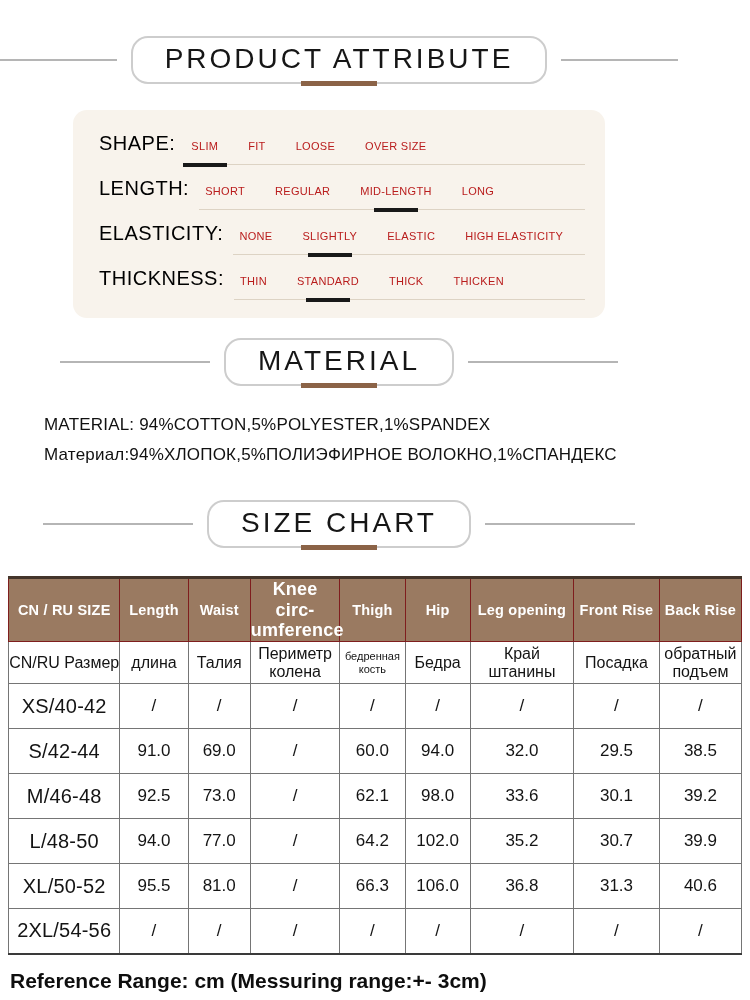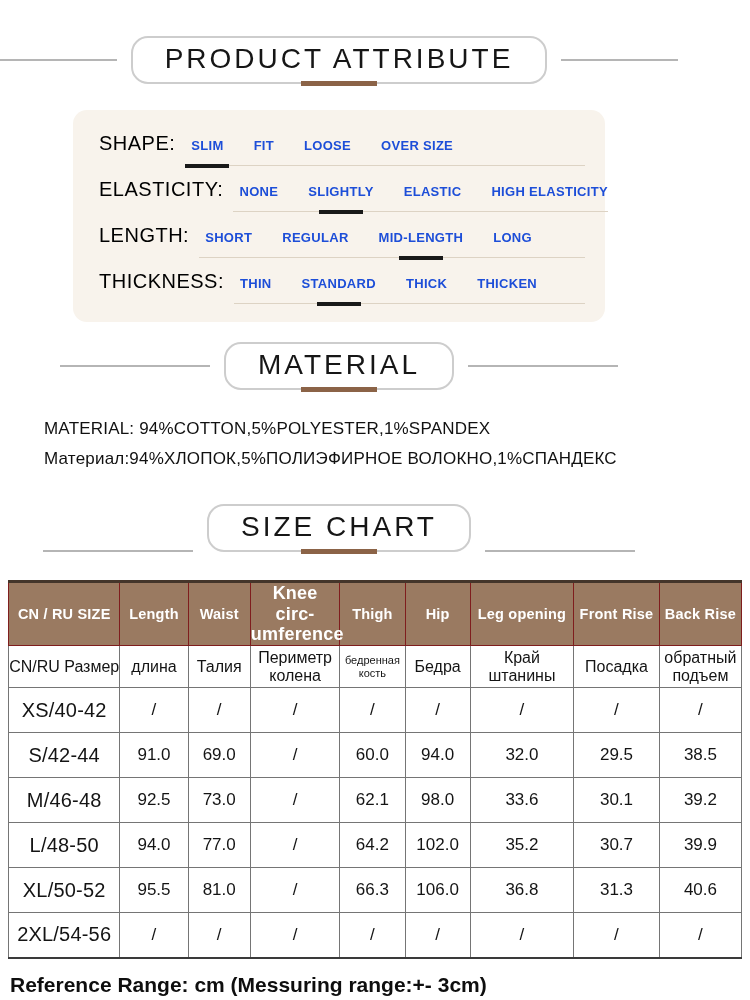--- a/index.html
+++ b/index.html
@@ -31,22 +31,22 @@
   .attr-row { display:flex; align-items:baseline; margin-bottom:12px; }
   .attr-label {
     font-size:20px; letter-spacing:0.5px; color:#000000; padding-right:10px;
     white-space:nowrap; font-weight:400;
   }
   .attr-options {
     flex:1; display:flex; column-gap:30px; align-items:baseline;
     border-bottom:1px solid #ddd3c4; padding-bottom:12px; padding-left:6px;
   }
   .attr-option {
-    position:relative; font-size:13px; font-weight:700; letter-spacing:0.3px;
-    color:#1d4ed8; white-space:nowrap;
+    position:relative; font-size:11px; font-weight:400; letter-spacing:0.3px;
+    color:#b91c1c; white-space:nowrap;
   }
   .attr-option.selected::after {
     content:""; position:absolute; left:50%; transform:translateX(-50%);
     bottom:-15px; width:44px; height:4px; background:#191919;
   }
 
   
   .material-text { margin-top:24px; padding-left:44px; }
   .material-line { font-size:17px; line-height:30px; color:#111; letter-spacing:0.2px; }
 
@@ -93,35 +93,35 @@
         <div class="attr-row">
           <span class="attr-label">SHAPE:</span>
           <div class="attr-options">
             <span class="attr-option selected">SLIM</span>
             <span class="attr-option">FIT</span>
             <span class="attr-option">LOOSE</span>
             <span class="attr-option">OVER SIZE</span>
           </div>
         </div>
         <div class="attr-row">
+          <span class="attr-label">LENGTH:</span>
+          <div class="attr-options">
+            <span class="attr-option">SHORT</span>
+            <span class="attr-option">REGULAR</span>
+            <span class="attr-option selected">MID-LENGTH</span>
+            <span class="attr-option">LONG</span>
+          </div>
+        </div>
+        <div class="attr-row">
           <span class="attr-label">ELASTICITY:</span>
           <div class="attr-options">
             <span class="attr-option">NONE</span>
             <span class="attr-option selected">SLIGHTLY</span>
             <span class="attr-option">ELASTIC</span>
             <span class="attr-option">HIGH ELASTICITY</span>
-          </div>
-        </div>
-        <div class="attr-row">
-          <span class="attr-label">LENGTH:</span>
-          <div class="attr-options">
-            <span class="attr-option">SHORT</span>
-            <span class="attr-option">REGULAR</span>
-            <span class="attr-option selected">MID-LENGTH</span>
-            <span class="attr-option">LONG</span>
           </div>
         </div>
         <div class="attr-row">
           <span class="attr-label">THICKNESS:</span>
           <div class="attr-options">
             <span class="attr-option">THIN</span>
             <span class="attr-option selected">STANDARD</span>
             <span class="attr-option">THICK</span>
             <span class="attr-option">THICKEN</span>
           </div>
@@ -136,21 +136,21 @@
       <div class="title-bar"></div>
     </div>
     <div class="title-line"></div>
   </div>
 
   <div class="material-text">
     <div class="material-line">MATERIAL: 94%COTTON,5%POLYESTER,1%SPANDEX</div>
     <div class="material-line">Материал:94%ХЛОПОК,5%ПОЛИЭФИРНОЕ ВОЛОКНО,1%СПАНДЕКС</div>
   </div>
 
-  <div class="title-row" style="margin-top:30px;align-items:flex-end;">
+  <div class="title-row" style="margin-top:30px;">
     <div class="title-line"></div>
     <div class="title-box">
       <span>SIZE CHART</span>
       <div class="title-bar"></div>
     </div>
     <div class="title-line"></div>
   </div>
 
   <table class="size-table">
     <colgroup>

